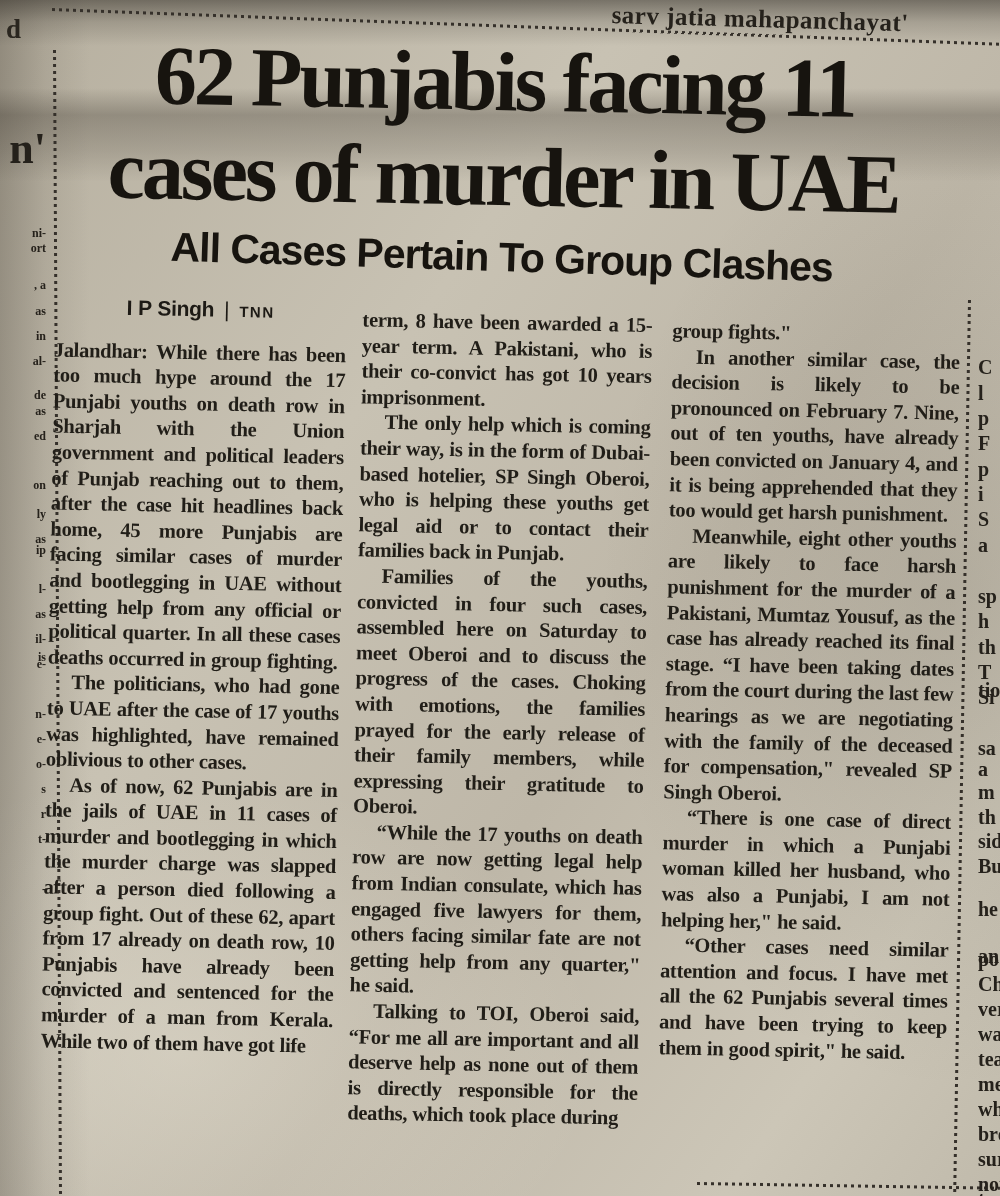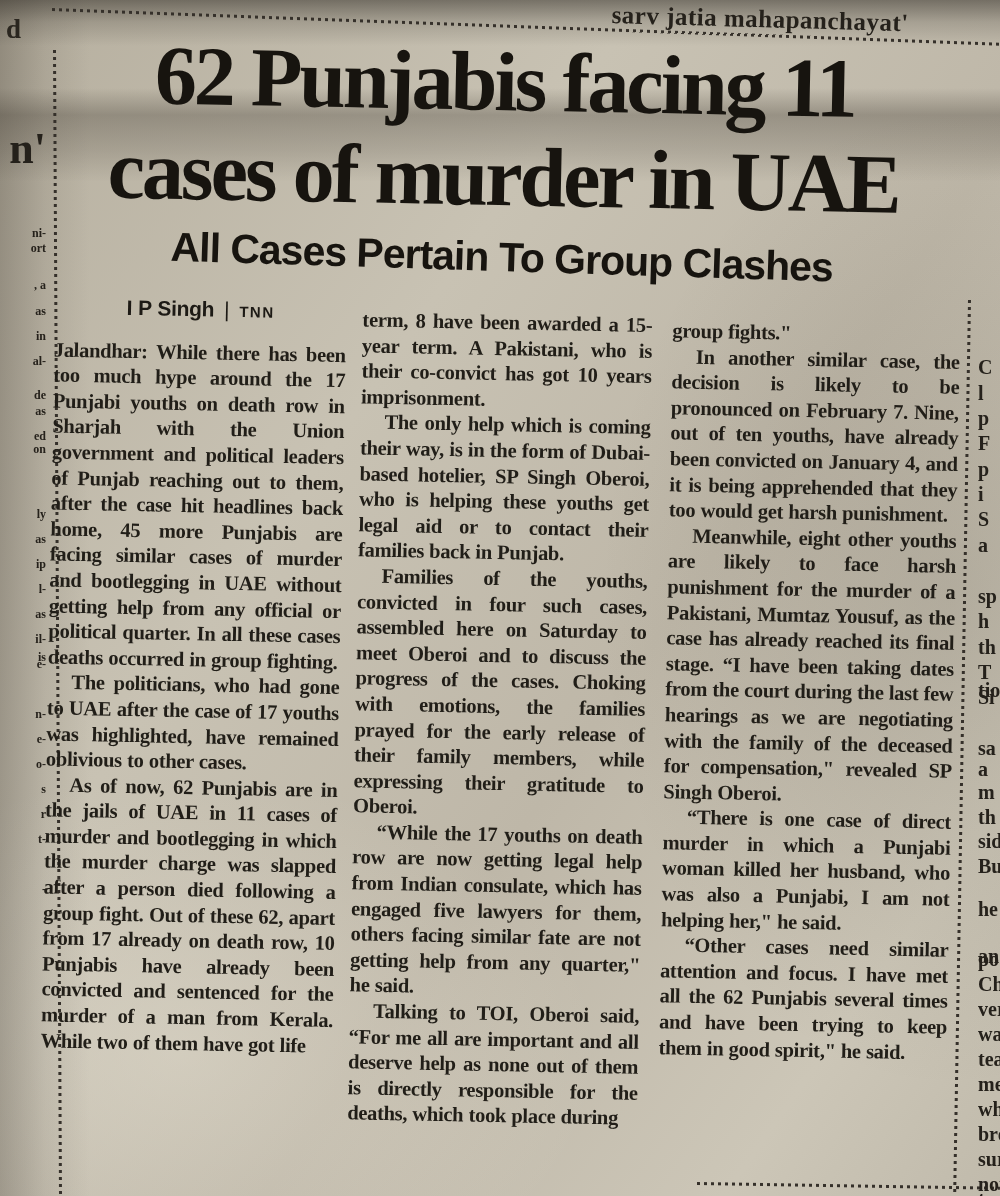--- a/index.html
+++ b/index.html
@@ -77,24 +77,24 @@
   <span class="lf lf-big" style="top:126px">n'</span>
   <span class="lf" style="top:222px">ni-</span>
   <span class="lf" style="top:237px">ort</span>
   <span class="lf" style="top:274px">, a</span>
   <span class="lf" style="top:300px">as</span>
   <span class="lf" style="top:325px">in</span>
   <span class="lf" style="top:350px">al-</span>
   <span class="lf" style="top:384px">de</span>
   <span class="lf" style="top:400px">as</span>
   <span class="lf" style="top:425px">ed</span>
-  <span class="lf" style="top:438px">on</span>
+  <span class="lf" style="top:474px">on</span>
   <span class="lf" style="top:503px">ly</span>
   <span class="lf" style="top:528px">as</span>
-  <span class="lf" style="top:553px">ip</span>
+  <span class="lf" style="top:539px">ip</span>
   <span class="lf" style="top:578px">l-</span>
   <span class="lf" style="top:603px">as</span>
   <span class="lf" style="top:628px">il-</span>
   <span class="lf" style="top:653px">e-</span>
   <span class="lf" style="top:646px">is</span>
   <span class="lf" style="top:703px">n-</span>
   <span class="lf" style="top:728px">e-</span>
   <span class="lf" style="top:753px">o-</span>
   <span class="lf" style="top:778px">s</span>
   <span class="lf" style="top:803px">r</span>

